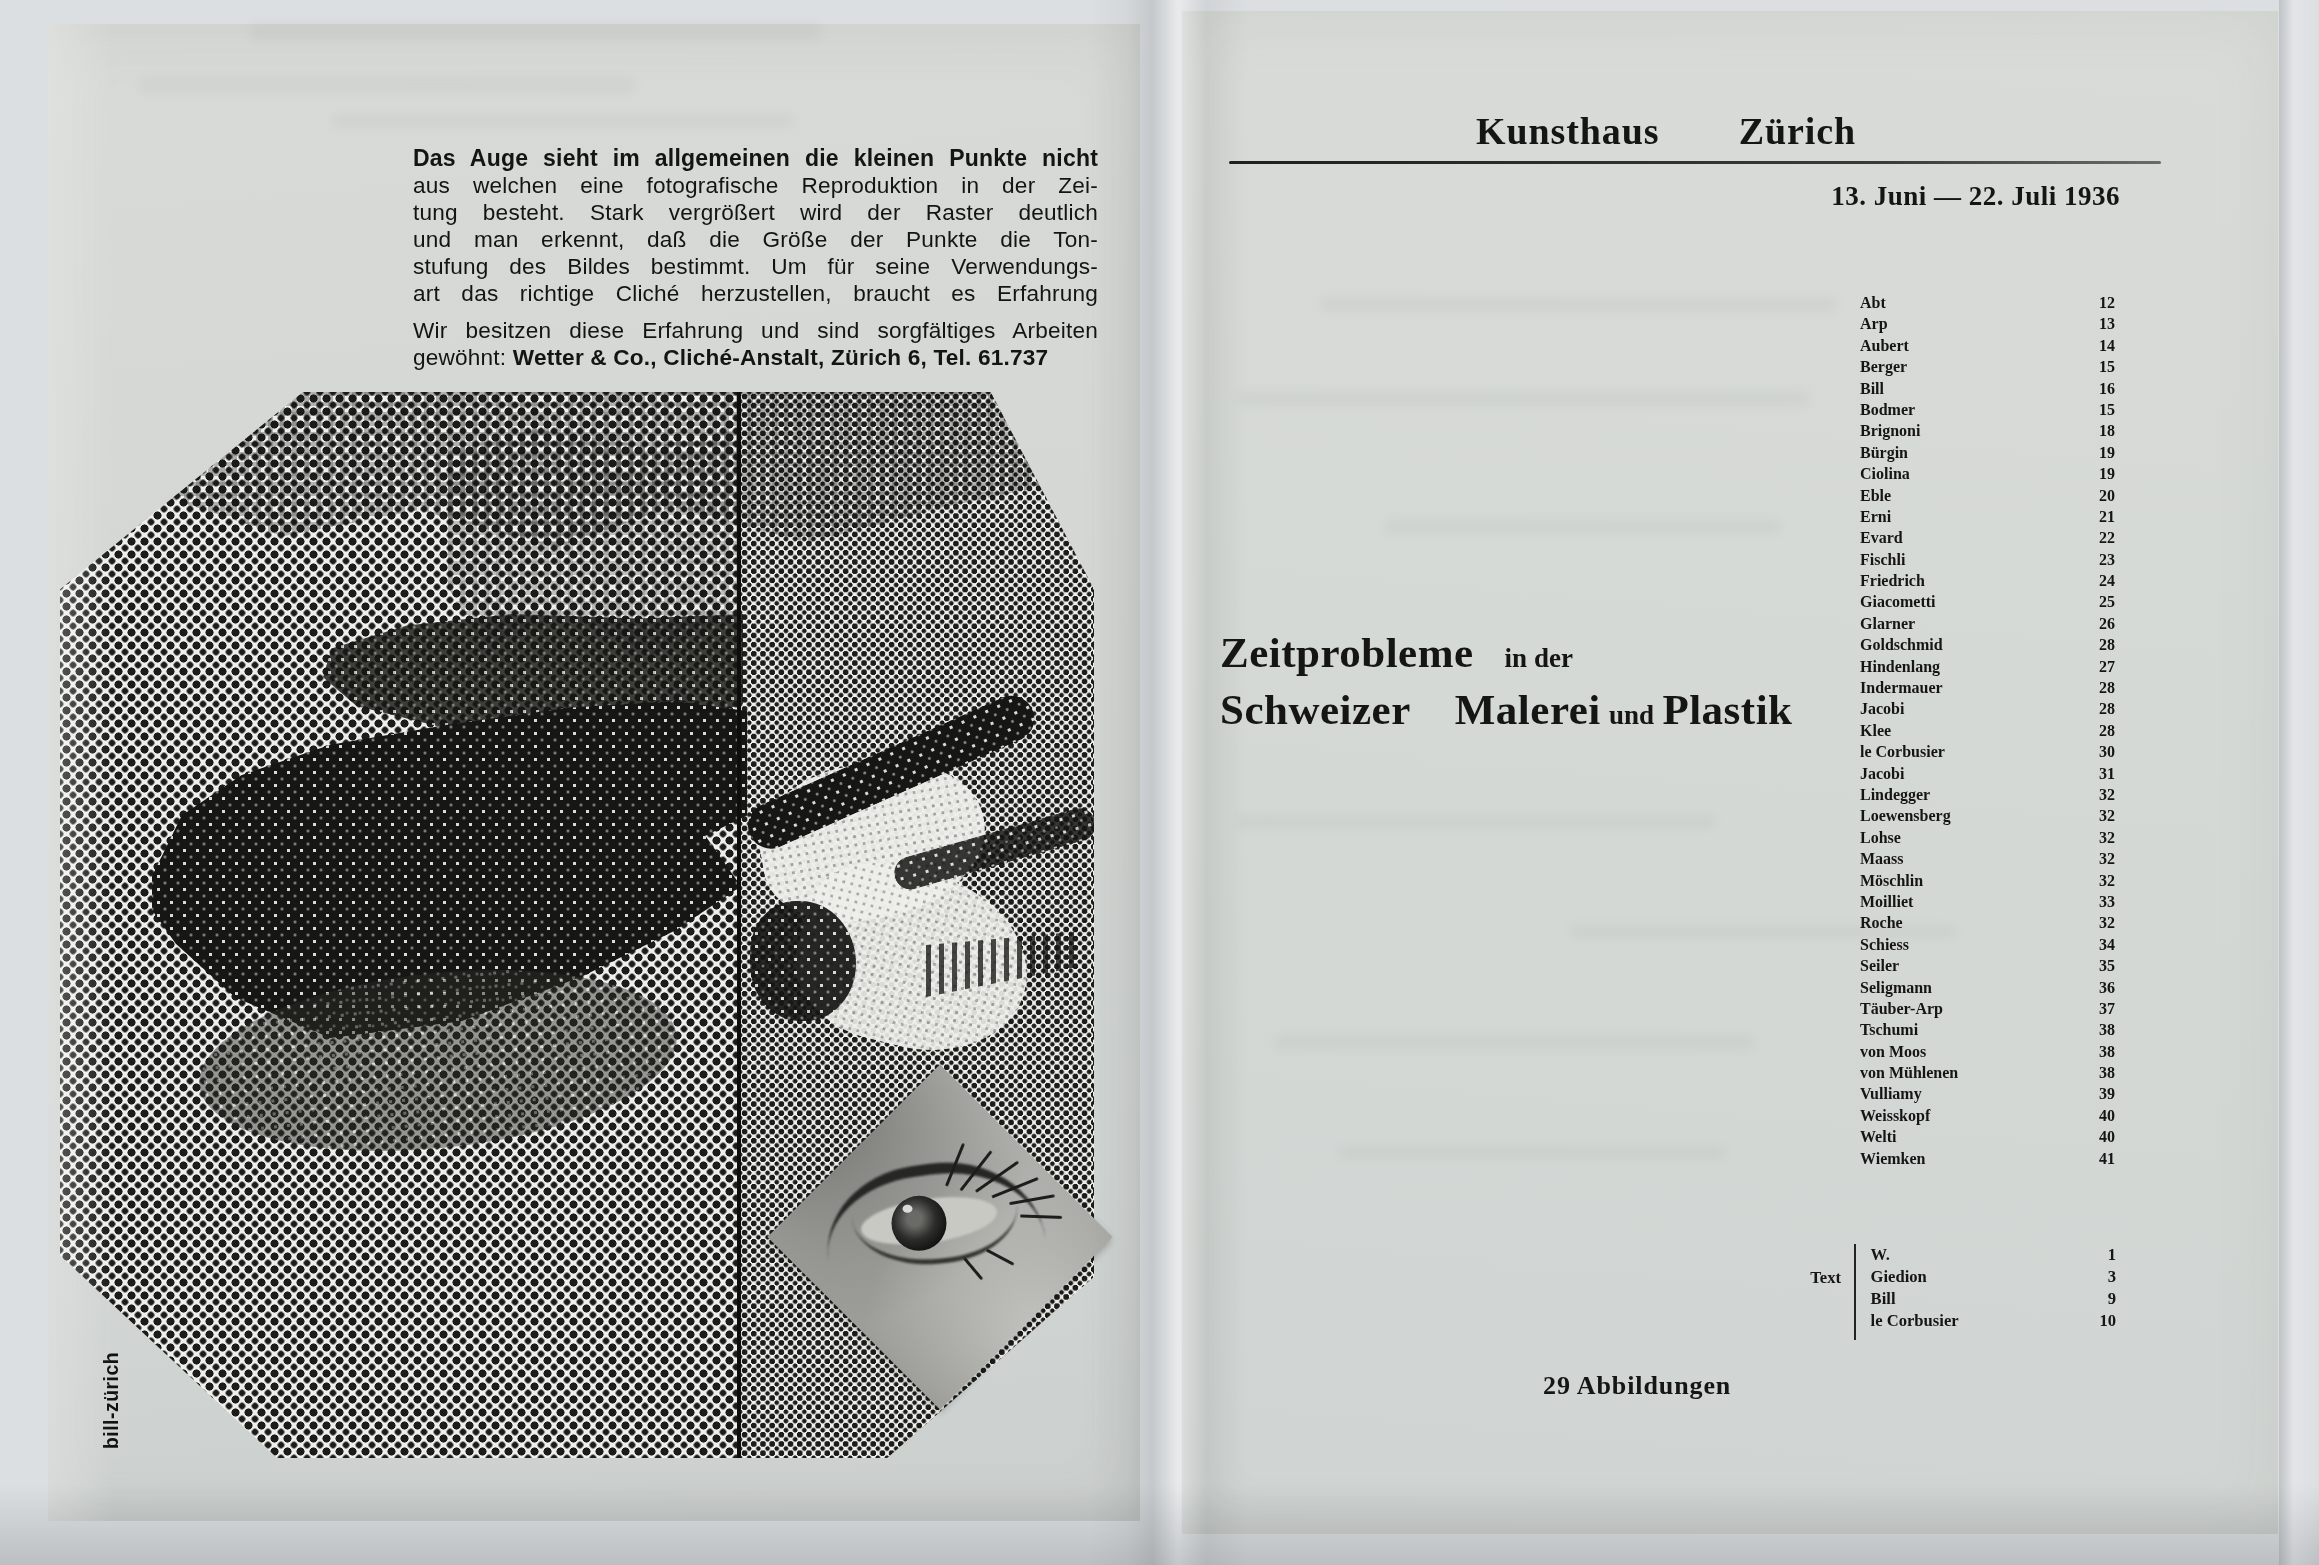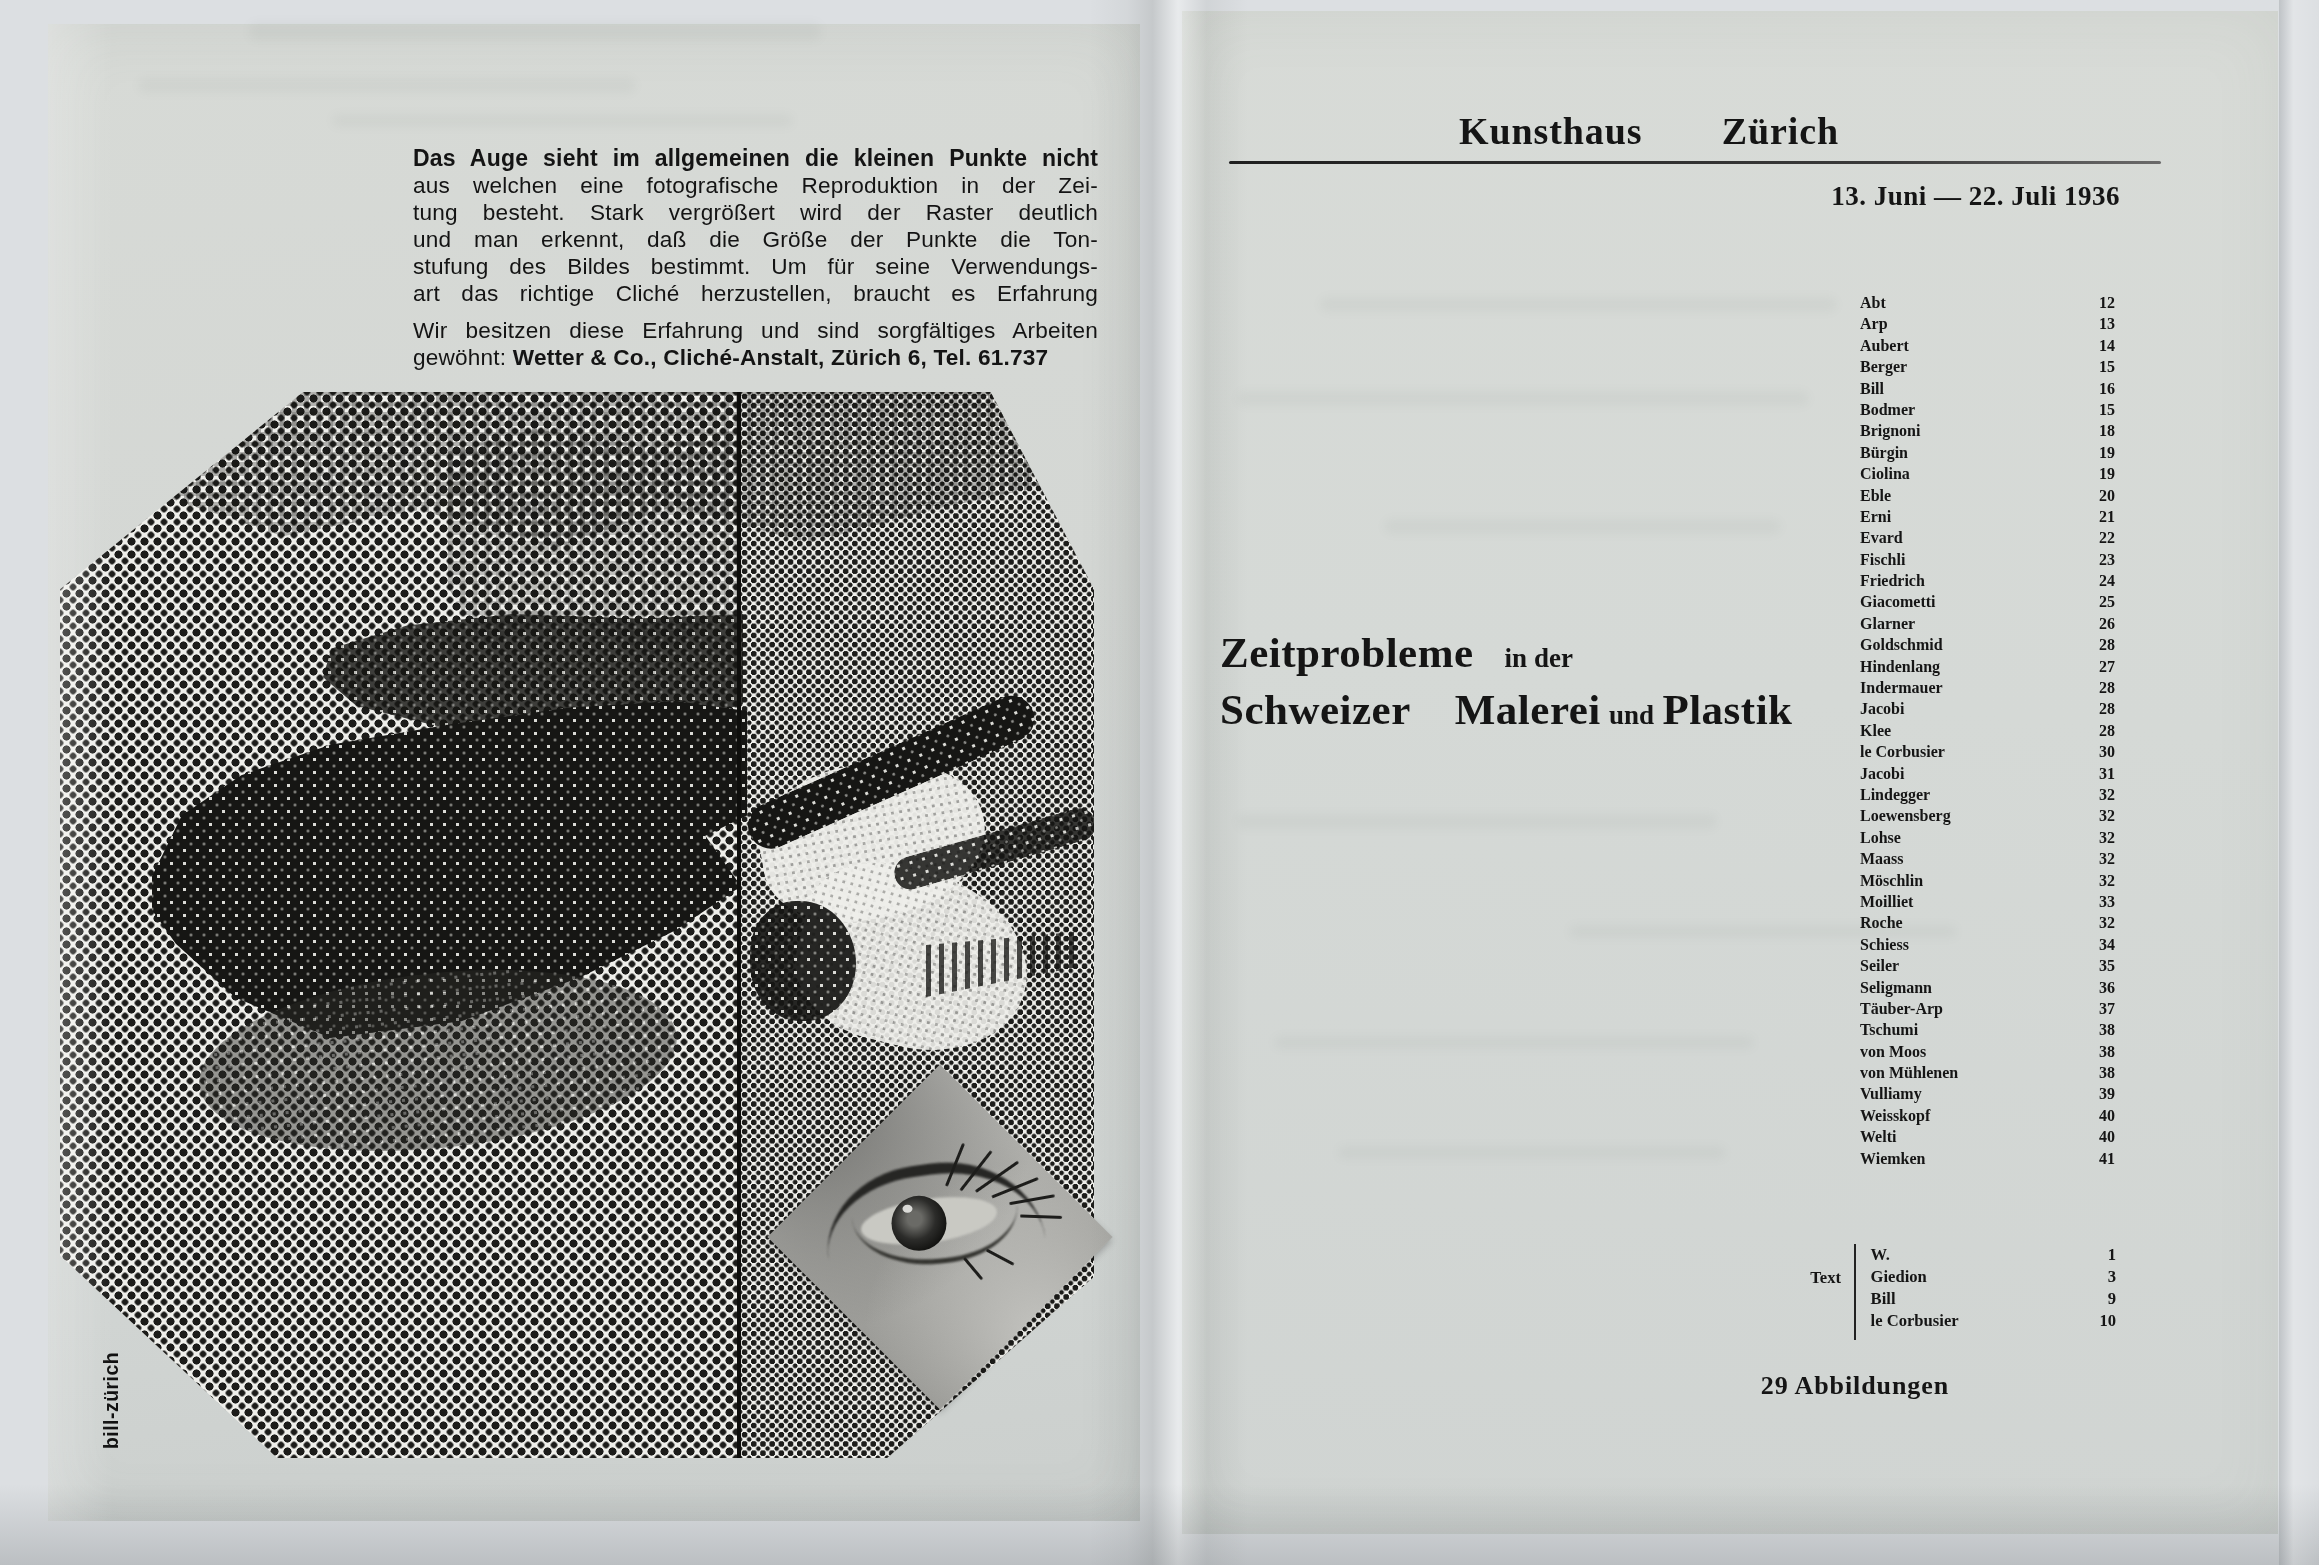--- a/index.html
+++ b/index.html
@@ -155,42 +155,42 @@
 
   .credit {
     left:52px; top:1263px; height:162px; width:28px;
     writing-mode:vertical-rl; transform:rotate(180deg);
     font-family:"Liberation Sans", sans-serif; font-weight:700;
     font-size:19.4px; letter-spacing:0.5px; color:#101010;
   }
 
   
   .rp { color:#151515; font-family:"Liberation Serif", serif; font-weight:700; }
-  .kh-title { left:277px; top:98px; width:380px; display:flex; justify-content:space-between;
+  .kh-title { left:294px; top:98px; width:380px; display:flex; justify-content:space-between;
     font-size:38px; letter-spacing:0.9px; }
   .kh-rule { left:47px; top:150px; width:932px; height:2.8px;
     background:linear-gradient(90deg,#1f1f1f,#3a3a3a 70%,#6a6a6a); border-radius:1.8px; }
   .kh-date { right:158px; top:170px; font-size:27px; letter-spacing:0.5px; }
 
   .ex-title { left:38px; top:617px; }
   .ex-title .ln { display:flex; align-items:baseline; height:57px; }
   .ex-title .big { font-size:43px; letter-spacing:0.5px; }
   .ex-title .small { font-size:27px; }
   .ml34{margin-left:31px;} .ml48{margin-left:44px;} .ml9{margin-left:8.3px;}
 
   .artists { left:678px; top:281px; width:255px; font-size:16px; }
   .artists .row { display:flex; justify-content:space-between; height:21.4px; line-height:21.4px; }
 
   .text-section { left:605px; top:1233px; width:329px; display:flex; font-size:16.6px; }
   .text-label { width:54px; text-align:right; padding-top:24px; }
   .text-rule { width:1.8px; background:#222; height:96px; margin:0 0 0 13px; }
   .text-entries { flex:1; padding-left:14.8px; }
   .text-entries .row { display:flex; justify-content:space-between; height:22px; line-height:22px; }
 
-  .abb { left:361px; top:1360px; width:406px; text-align:right; font-size:26px; letter-spacing:0.9px; }
+  .abb { left:361px; top:1360px; width:406px; text-align:left; font-size:26px; letter-spacing:0.9px; }
 </style>
 </head>
 <body>
 
 <div class="scene">
 
   <div class="a page-left">
 
     <div class="a ad-block">
       <div class="ad-line bold">Das Auge sieht im allgemeinen die kleinen Punkte nicht</div>

